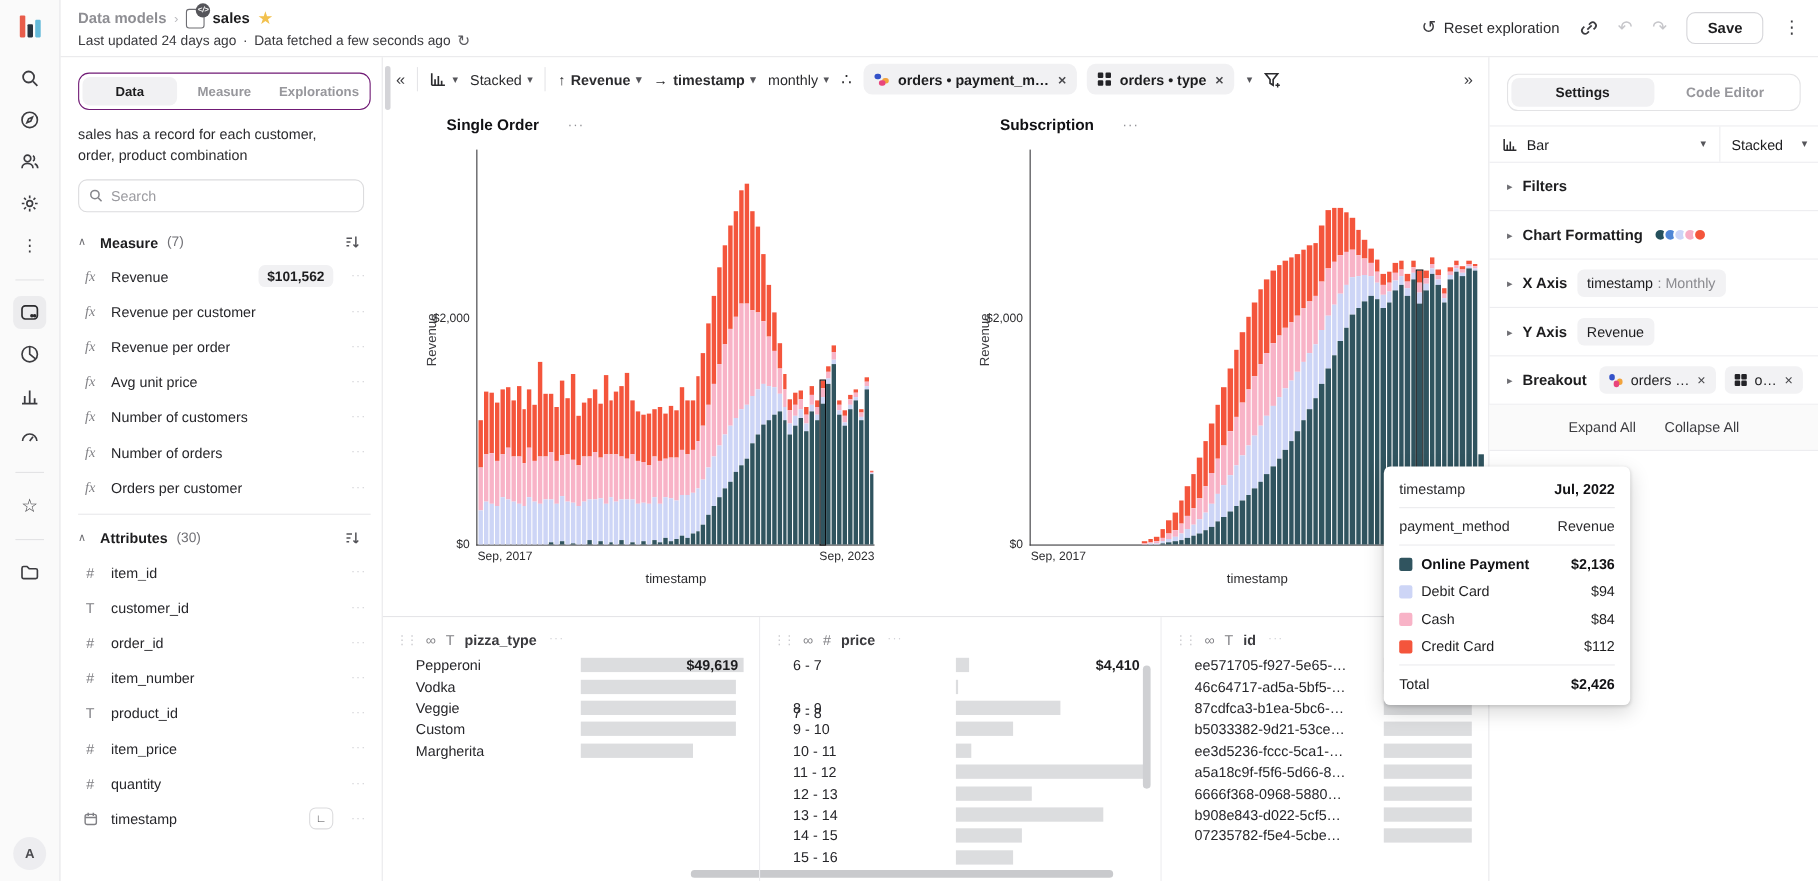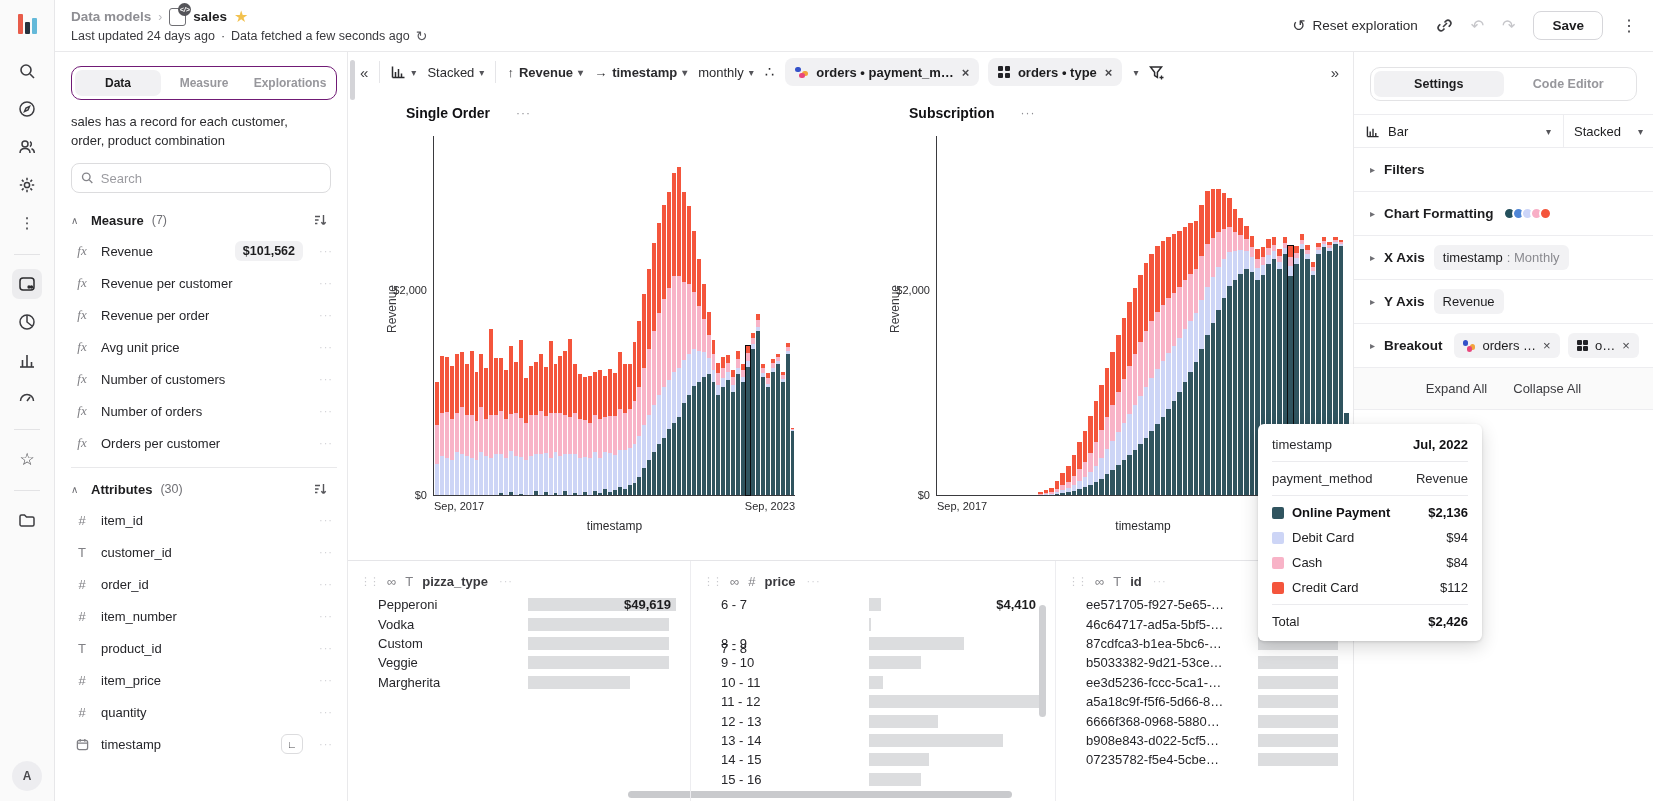--- a/index.html
+++ b/index.html
@@ -1384,27 +1384,27 @@
                   </span>
                 </span>
               </div>
               <div class="sum-row">
                 <span class="sum-label" style="width: 150px;">Vodka</span>
                 <span class="sum-barzone">
                   <span class="sum-bar" style="width: 95%;"></span>
                 </span>
               </div>
               <div class="sum-row">
+                <span class="sum-label" style="width: 150px;">Veggie</span>
+                <span class="sum-barzone">
+                  <span class="sum-bar" style="width: 95%;"></span>
+                </span>
+              </div>
+              <div class="sum-row">
                 <span class="sum-label" style="width: 150px;">Custom</span>
-                <span class="sum-barzone">
-                  <span class="sum-bar" style="width: 95%;"></span>
-                </span>
-              </div>
-              <div class="sum-row">
-                <span class="sum-label" style="width: 150px;">Veggie</span>
                 <span class="sum-barzone">
                   <span class="sum-bar" style="width: 95%;"></span>
                 </span>
               </div>
               <div class="sum-row">
                 <span class="sum-label" style="width: 150px;">Margherita</span>
                 <span class="sum-barzone">
                   <span class="sum-bar" style="width: 69%;"></span>
                 </span>
               </div>

